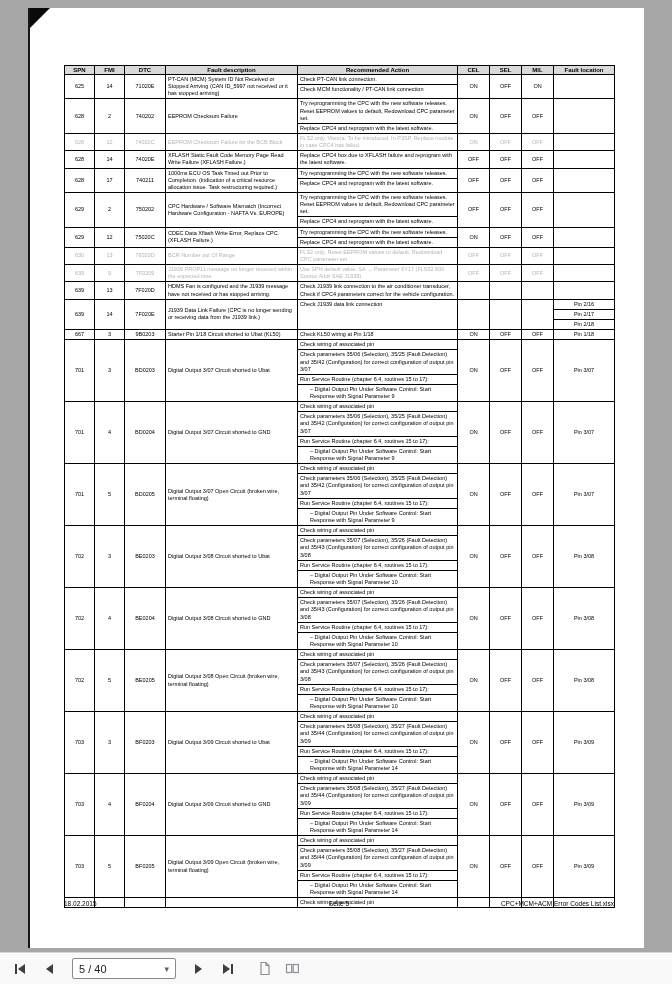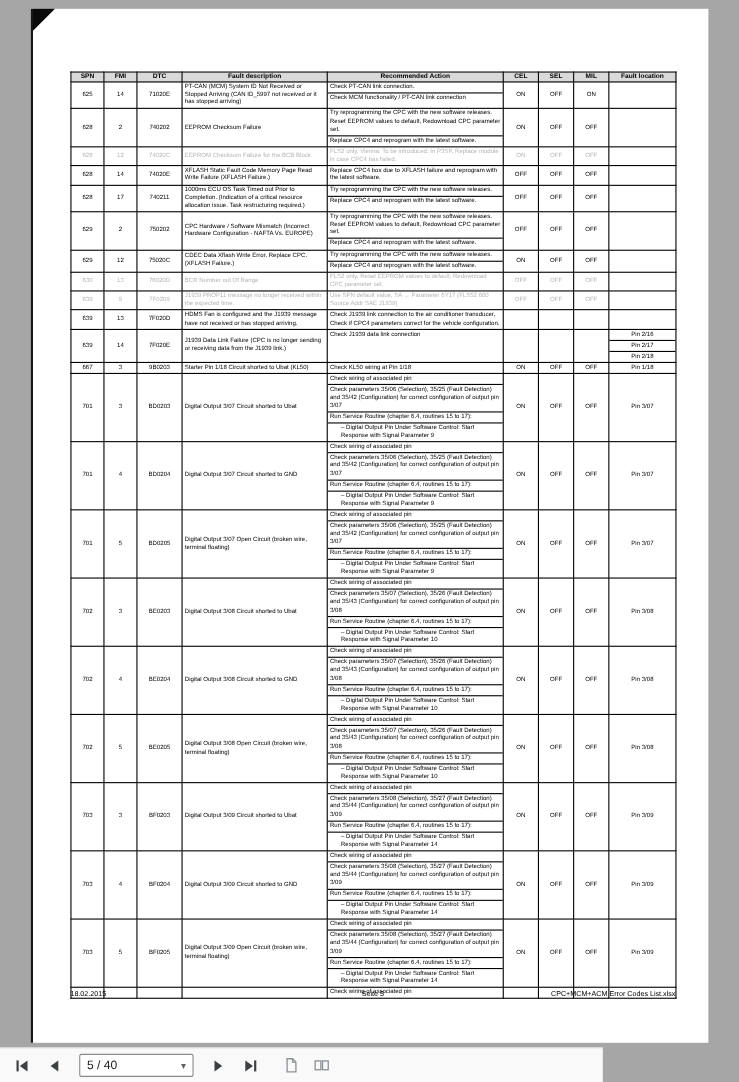--- a/index.html
+++ b/index.html
@@ -45,21 +45,21 @@
   tr.muted, tr.muted td { color: #b4b4b4; }
   .footer {
     position: absolute; left: 34px; right: 30px; top: 892px;
     display: flex; font-size: 6.5px; color: #000;
   }
   .footer > span { flex: 1; }
   .footer .c { text-align: center; }
   .footer .r { text-align: right; }
   .toolbar {
     position: absolute; bottom: 0; left: 0;
-    width: 548px; height: 32px;
+    width: 672px; height: 32px;
     background: #f9f9fa;
     border-top: 1px solid #d4d4d4;
     display: flex; align-items: center;
     padding: 0 8px; gap: 6px;
   }
   .tb-btn {
     background: none; border: none; width: 24px; height: 24px;
     display: flex; align-items: center; justify-content: center;
     padding: 0; cursor: pointer;
   }

